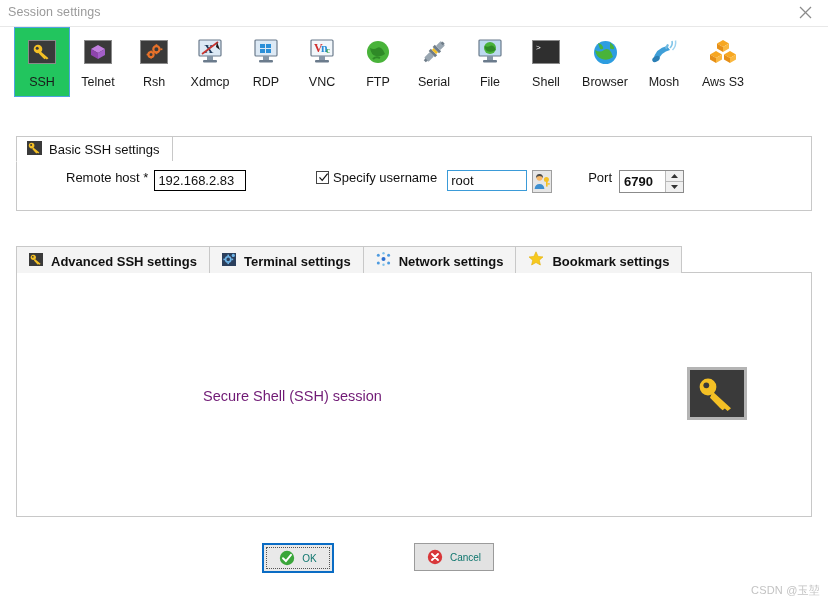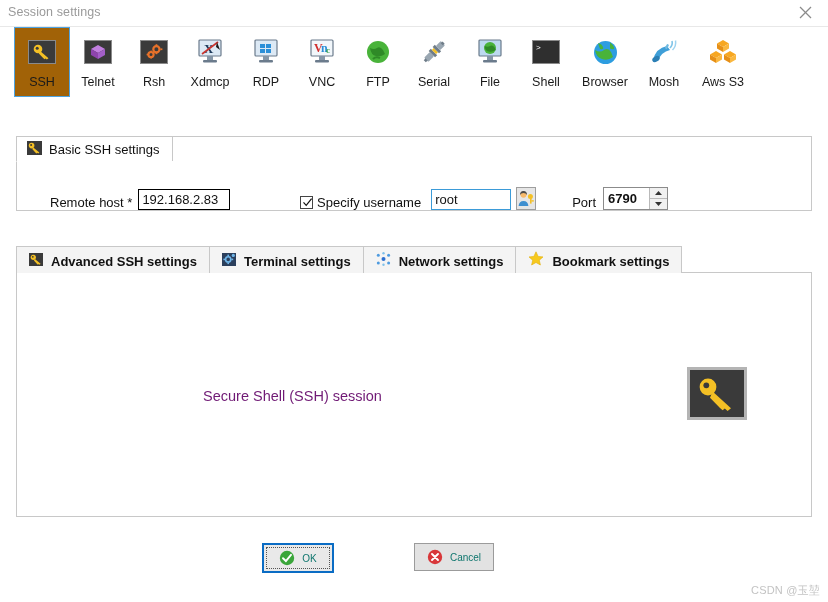--- a/index.html
+++ b/index.html
@@ -57,21 +57,21 @@
     display: flex;
     flex-direction: column;
     align-items: center;
     justify-content: flex-start;
     padding-top: 8px;
     box-sizing: border-box;
     border: 1px solid transparent;
     cursor: default;
   }
   .proto.selected {
-    background: #a16207;
+    background: #22c55e;
     border: 1px solid #4ea3e0;
   }
   .proto .glyph {
     width: 32px; height: 32px;
     display: flex; align-items: center; justify-content: center;
   }
   .proto .plabel {
     margin-top: 7px;
     font-size: 12.5px;
     color: #1a1a1a;
@@ -118,24 +118,24 @@
   .grouptab-cover {
     position: absolute;
     top: 161px;
     height: 2px;
     background: #ffffff;
     z-index: 4;
   }
 
   .form-row {
     position: absolute;
-    left: 4px; top: 170px;
+    left: 20px; top: 170px;
     width: 664px; height: 40px;
     display: flex;
-    align-items: flex-end;
+    align-items: flex-start;
     z-index: 5;
   }
   .lbl { font-size: 13px; color: #111; white-space: nowrap; }
 
   .txtinput {
     height: 21px;
     border: 1px solid #000000;
     background: #ffffff;
     font-family: "Liberation Sans", sans-serif;
     font-size: 13px;

